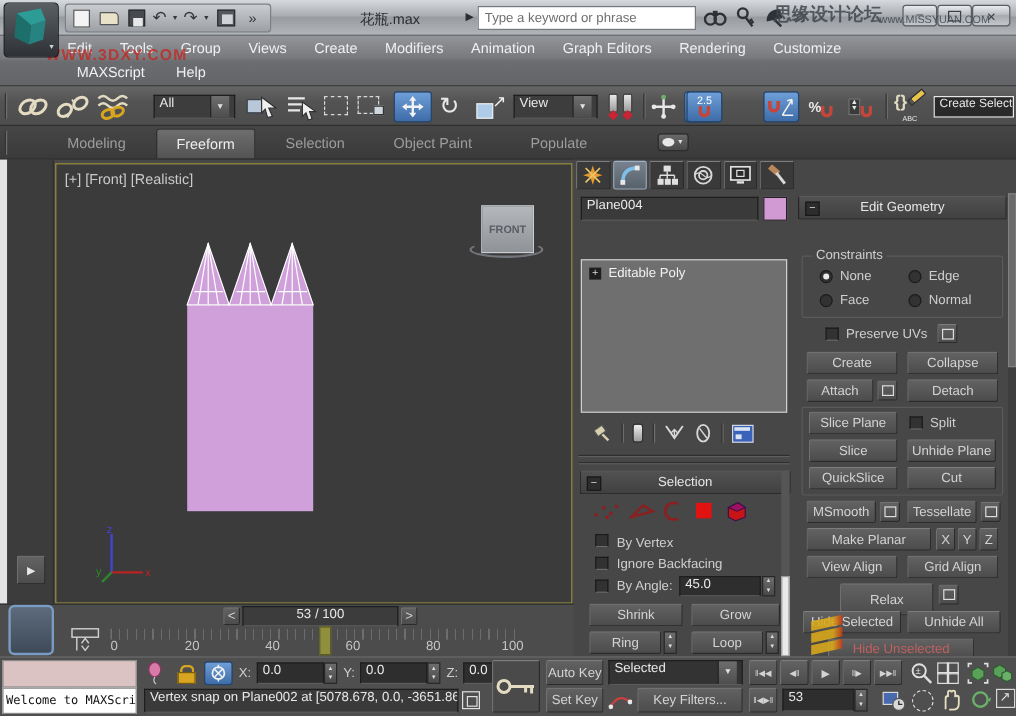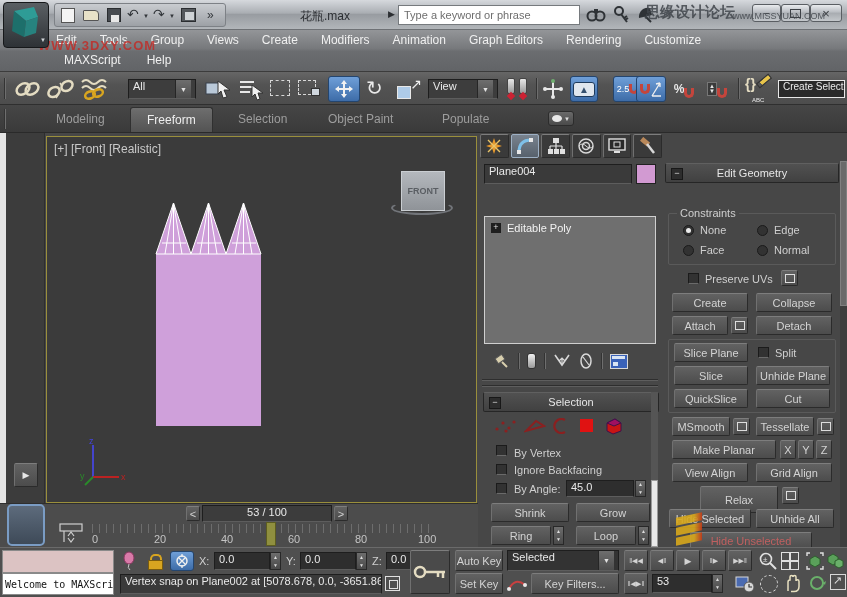--- a/index.html
+++ b/index.html
@@ -188,21 +188,21 @@
   <svg class="abs" style="left:541px;top:6px" width="24" height="22">
     <path d="M12 3 V19 M4 11 H20" stroke="#e8e8e8" stroke-width="2"></path>
     <circle cx="12" cy="3" r="2" fill="#6fae6f"></circle>
       <circle cx="12" cy="19" r="2" fill="#e8e8e8"></circle>
     <circle cx="4" cy="11" r="2" fill="#e8e8e8"></circle>
       <circle cx="20" cy="11" r="2" fill="#e8e8e8"></circle>
   </svg>
   <div class="tbtn blue" style="left:570px;top:4px;width:28px;height:26px">
     <span style="background:#dfe6ee;color:#35506e;border:1px solid #1d3a5c;border-radius:3px;font-size:10px;padding:1px 5px">▲</span>
   </div>
-  <div class="tbtn blue" style="left:613px;top:4px;width:30px;height:26px;flex-direction:row">
+  <div class="tbtn blue" style="left:572px;top:4px;width:30px;height:26px;flex-direction:column">
     <span style="color:#fff;font-size:9px;line-height:8px">2.5</span>
     <span class="magnet"></span>
   </div>
   <div class="tbtn blue" style="left:636px;top:4px;width:30px;height:26px">
     <span class="magnet"></span>
     <svg width="12" height="18">
         <path d="M2 16 L10 3 M2 16 H11 M10 3 l-4 1 M10 3 l0 4" stroke="#f0f0f0" stroke-width="1.3" fill="none"></path>
       </svg>
   </div>
   <div class="abs" style="left:670px;top:4px;width:28px;height:26px;display:flex;align-items:center;justify-content:center">

